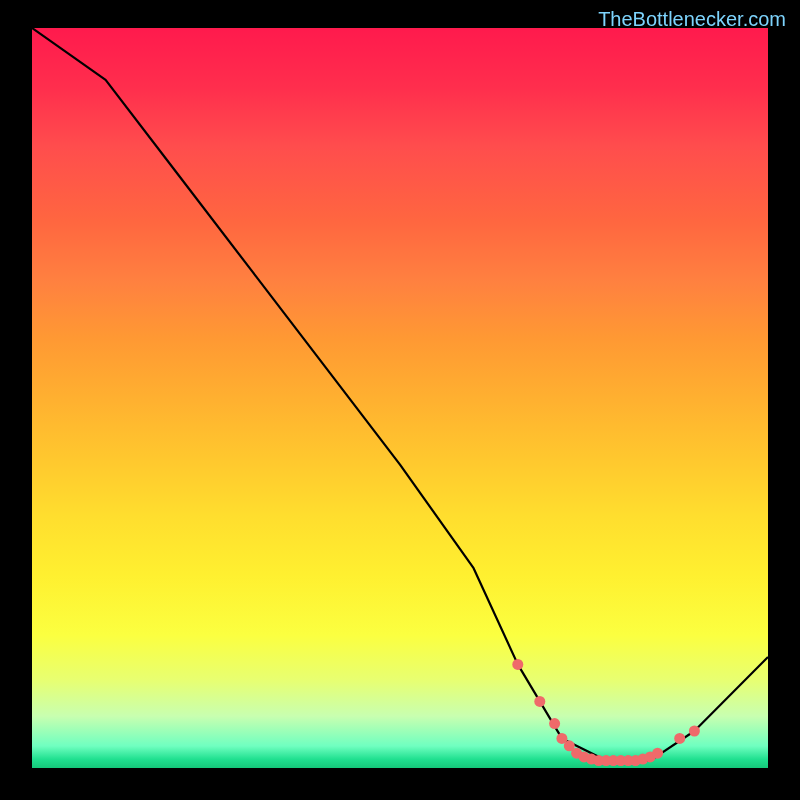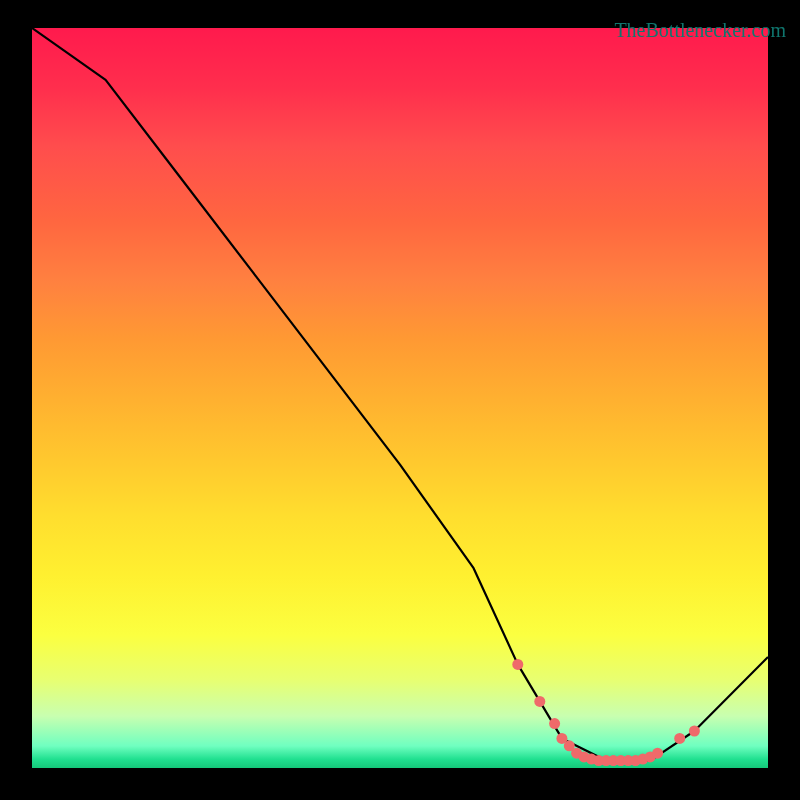--- a/index.html
+++ b/index.html
@@ -6,28 +6,27 @@
   body {
     width: 800px;
     height: 800px;
     background: #000;
     position: relative;
     font-family: Arial, sans-serif;
     overflow: hidden;
   }
   .attribution {
     position: absolute;
-    top: 19px;
+    top: 8px;
     right: 14px;
-    color: #0f766e;
+    color: #7dd3fc;
     font-size: 20px;
     font-weight: 500;
     letter-spacing: 0px;
     z-index: 10;
-    font-family: Liberation Serif, serif;
   }
   .plot-area {
     position: absolute;
     left: 32px;
     top: 28px;
     width: 736px;
     height: 740px;
   }
   .gradient-bg {
     position: absolute;

